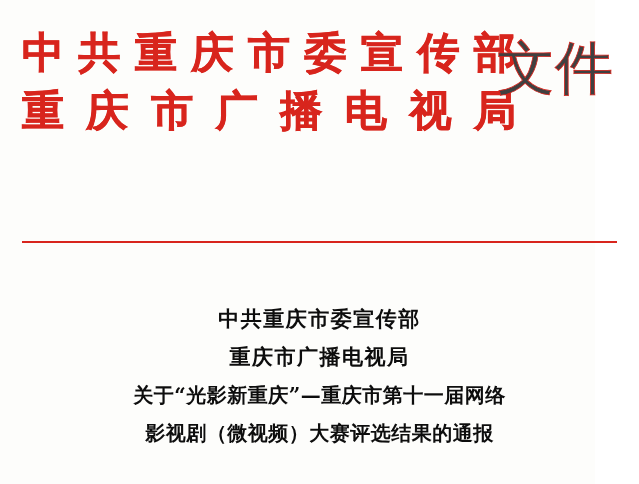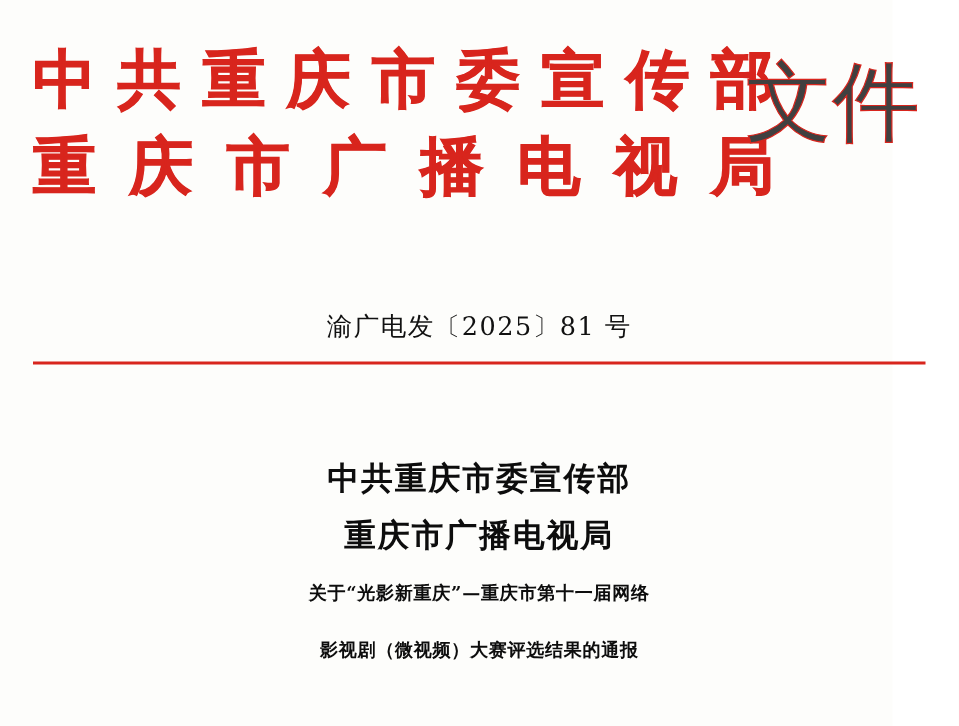--- a/index.html
+++ b/index.html
@@ -100,38 +100,37 @@
     font-family: "DejaVu Serif", "Liberation Serif", serif;
     font-weight: bold;
     font-size: 21px;
     line-height: 38px;
     color: #0d0d0d;
     letter-spacing: 1.5px;
     white-space: nowrap;
   }
 
   .title-line.small {
-    font-size: 12px;
+    font-size: 20px;
     letter-spacing: 0.5px;
   }
 </style>
 </head>
 <body>
 
 <div class="page">
 
   <div class="letterhead">
     <div class="lh-lines">
       <span class="lh-line">中共重庆市委宣传部</span>
       <span class="lh-line">重庆市广播电视局</span>
     </div>
     <div class="lh-wenjian">文件</div>
   </div>
 
-  <div class="docnum">渝广电发〔2025〕81 号</div>
 
   <div class="redrule"></div>
 
   <div class="titleblock">
     <div class="title-line">中共重庆市委宣传部</div>
     <div class="title-line">重庆市广播电视局</div>
     <div class="title-line small">关于“光影新重庆”—重庆市第十一届网络</div>
     <div class="title-line small">影视剧（微视频）大赛评选结果的通报</div>
   </div>
 

